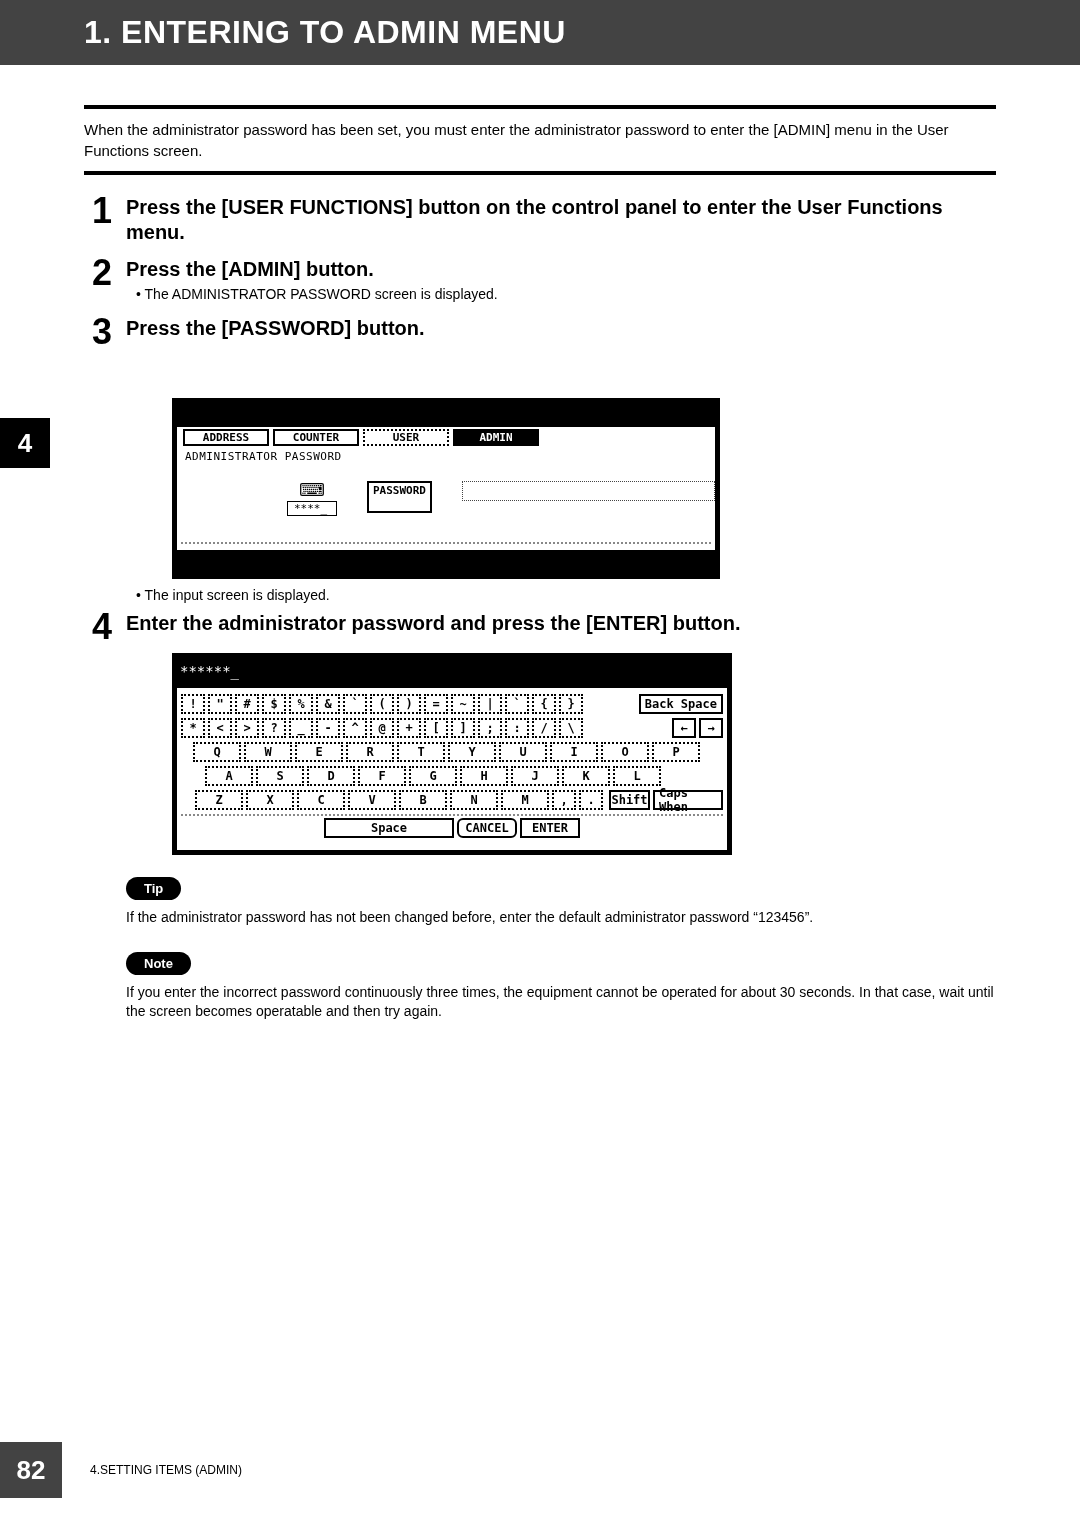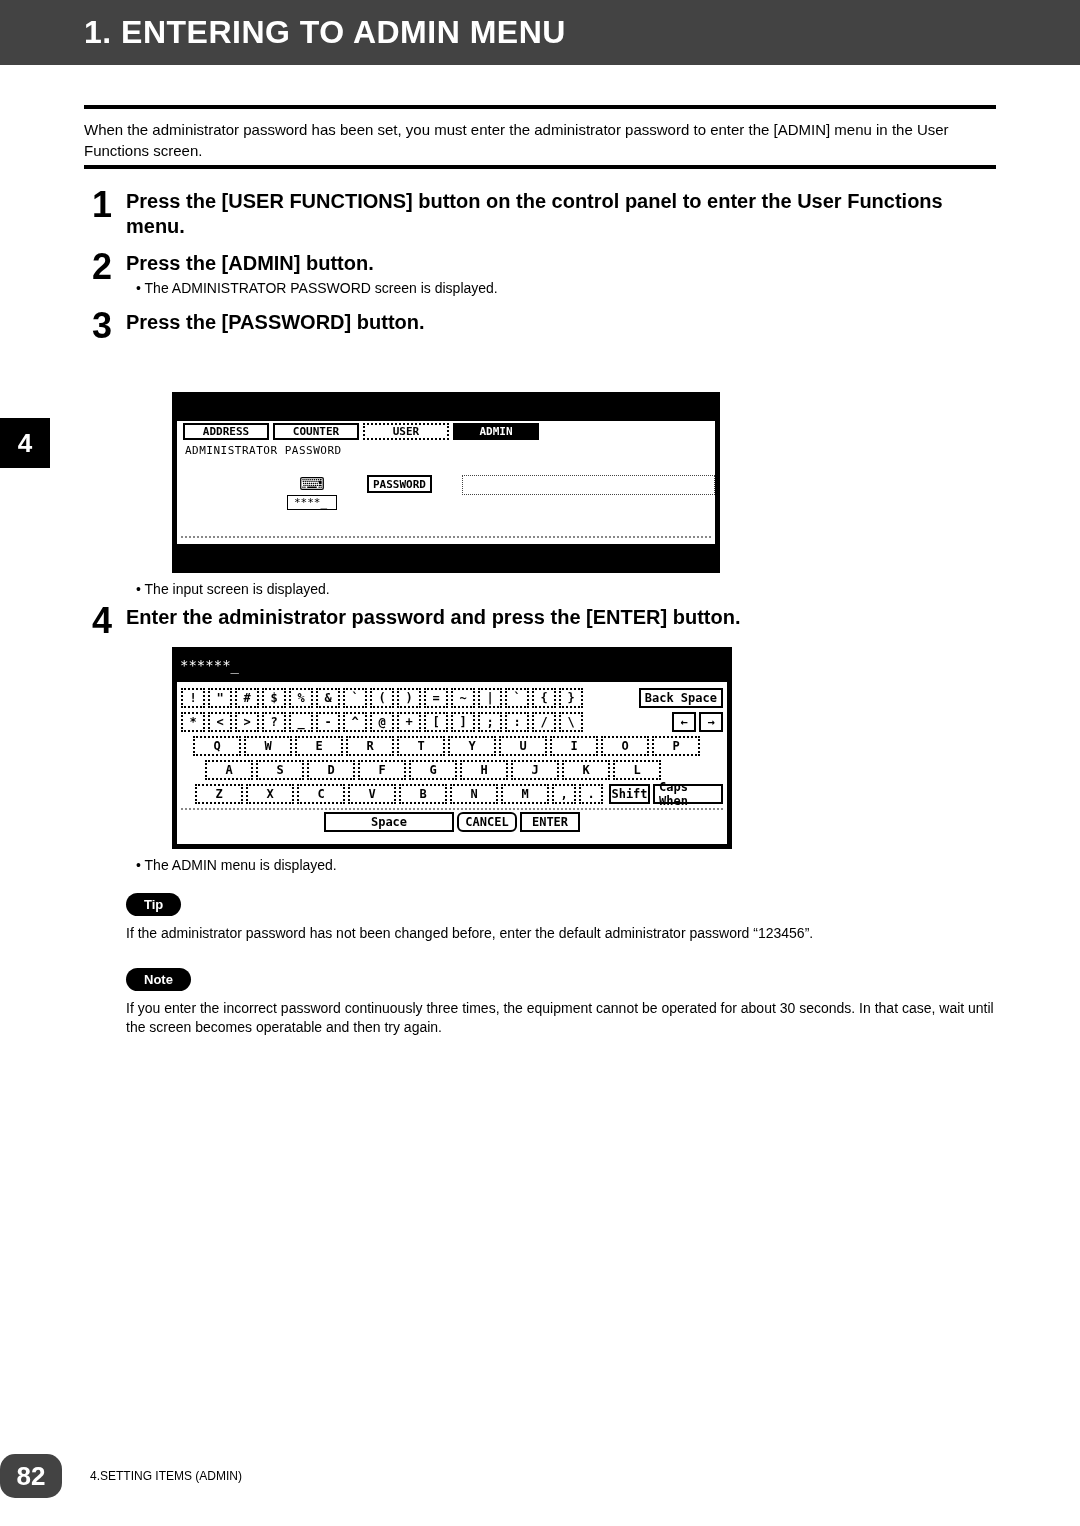--- a/index.html
+++ b/index.html
@@ -15,21 +15,21 @@
       color: #fff;
       padding: 14px 0 14px 84px;
       font-size: 32px;
       font-weight: bold;
       letter-spacing: 0.5px;
     }
     .content {
       padding: 40px 84px 0 84px;
     }
     .intro-rule { border: none; border-top: 4px solid #000; margin-bottom: 10px; }
-    .intro-text { font-size: 15px; line-height: 1.4; margin-bottom: 4px; }
+    .intro-text { font-size: 15px; line-height: 1.4; margin-bottom: 10px; }
     .intro-rule2 { border: none; border-top: 4px solid #000; margin-bottom: 18px; }
     .step {
       display: flex;
       align-items: flex-start;
       margin-bottom: 6px;
     }
     .step-num {
       font-size: 36px;
       font-weight: bold;
       width: 36px;
@@ -128,21 +128,21 @@
       padding: 0 6px;
       width: 50px;
       text-align: left;
     }
     .pw-btn {
       border: 2px solid #000;
       font-family: monospace;
       font-weight: bold;
       font-size: 11px;
       padding: 1px 4px;
-      height: 18px;
+      height: 32px;
     }
     .pw-field {
       border: 1px dotted #444;
       height: 20px;
       width: 264px;
     }
     .sep-hatch {
       border-top: 2px dotted #888;
       margin: 0 4px 6px 4px;
     }
@@ -213,25 +213,24 @@
       left: 0;
       display: flex;
       align-items: center;
     }
     .page-num {
       background: #434343;
       color: #fff;
       font-size: 26px;
       font-weight: bold;
       width: 62px;
-      height: 44px;
+      height: 56px;
       display: flex;
       align-items: center;
       justify-content: center;
-      border-radius: 15px;
     }
     .footer-text {
       font-size: 12px;
       margin-left: 28px;
     }
   </style>
 </head>
 <body>
 
 <div class="header-bar">1. ENTERING TO ADMIN MENU</div>
@@ -380,21 +379,20 @@
         <div class="sep-hatch" style="margin:2px 0"></div>
         <div class="kb-row center">
           <span class="key solid space">Space</span>
           <span class="key solid cancel">CANCEL</span>
           <span class="key solid enter">ENTER</span>
         </div>
       </div>
     </div>
   </div>
 
-  <div class="step-bullet" style="margin-left:52px">The ADMIN menu is displayed.</div>
 
   <div style="margin-left:42px">
     <span class="pill">Tip</span>
     <p class="note-text">If the administrator password has not been changed before, enter the default administrator password “123456”.</p>
 
     <span class="pill">Note</span>
     <p class="note-text">If you enter the incorrect password continuously three times, the equipment cannot be operated for about 30 seconds.  In that case, wait until the screen becomes operatable and then try again.</p>
   </div>
 </div>
 

